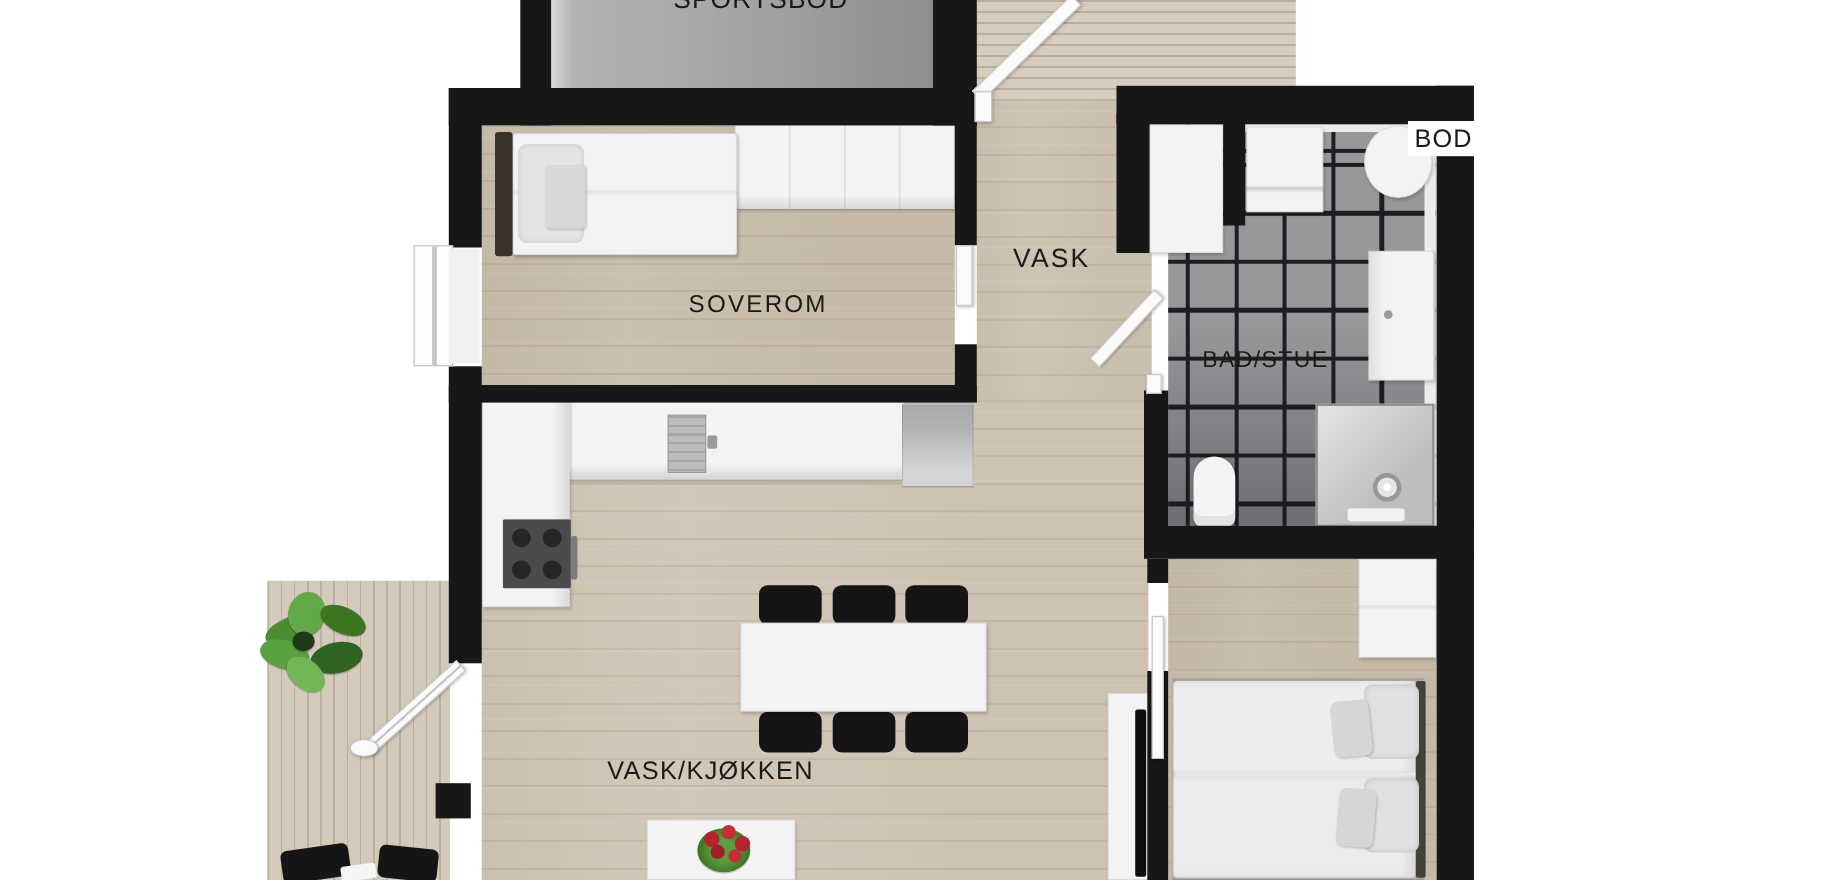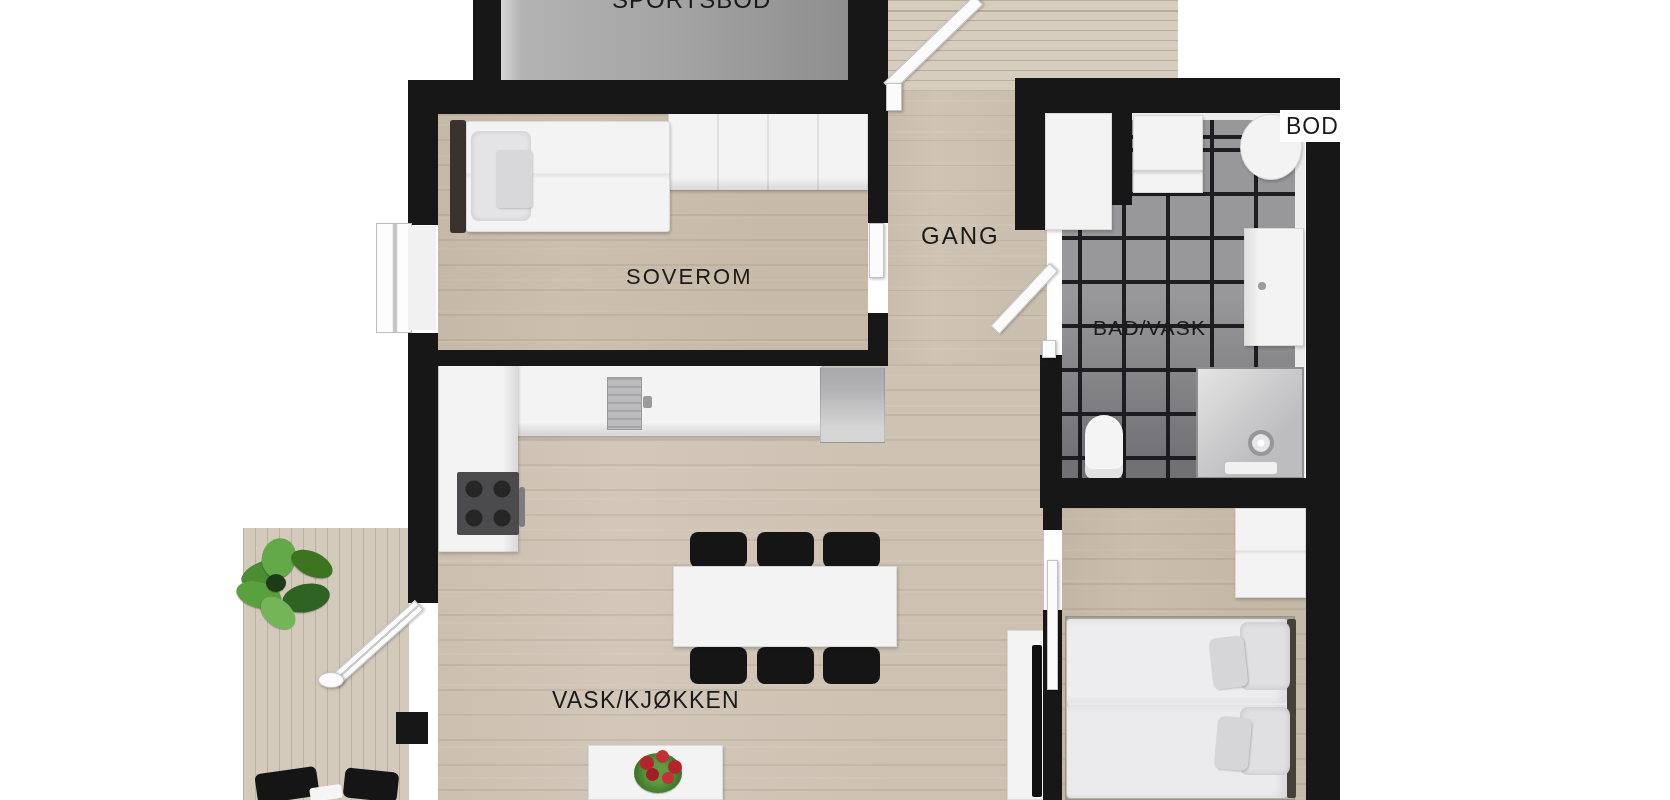--- a/index.html
+++ b/index.html
@@ -162,19 +162,19 @@
   <div class="door" style="left:869px;top:223px;width:15px;height:55px;transform:none;"></div>
   <div class="door" style="left:995px;top:324px;width:86px;height:12px;transform:rotate(-47deg);"></div>
   <div class="door" style="left:1042px;top:340px;width:14px;height:18px;transform:none;"></div>
   <div class="door" style="left:333px;top:676px;width:116px;height:13px;transform:rotate(-42deg);
        background-image:linear-gradient(0deg, rgba(0,0,0,0) 38%, #c9c9c9 42% 58%, rgba(0,0,0,0) 62%);"></div>
   <div class="door" style="left:318px;top:672px;width:26px;height:16px;border-radius:50%;transform:none;"></div>
   <div class="door" style="left:1047px;top:560px;width:11px;height:130px;transform:none;"></div>
 
   <div class="label" style="left:612px;top:-12px;font-size:24px;letter-spacing:1px;">SPORTSBOD</div>
   <div class="label" style="left:626px;top:266px;font-size:22px;letter-spacing:2px;">SOVEROM</div>
-  <div class="label" style="left:921px;top:224px;font-size:24px;letter-spacing:2px;">GANG</div>
-  <div class="label" style="left:1093px;top:317px;font-size:21px;letter-spacing:1.2px;">BAD/VASK</div>
+  <div class="label" style="left:921px;top:224px;font-size:24px;letter-spacing:2px;">VASK</div>
+  <div class="label" style="left:1093px;top:317px;font-size:21px;letter-spacing:1.2px;">BAD/STUE</div>
   <div class="abs" style="left:1280px;top:110px;width:72px;height:32px;background:#ffffff;z-index:6;"></div>
   <div class="label" style="left:1286px;top:115px;font-size:23px;letter-spacing:1px;z-index:8;">BOD</div>
   <div class="label" style="left:552px;top:689px;font-size:23px;letter-spacing:1.2px;">VASK/KJØKKEN</div>
 
 </div>
 
 </body></html>

